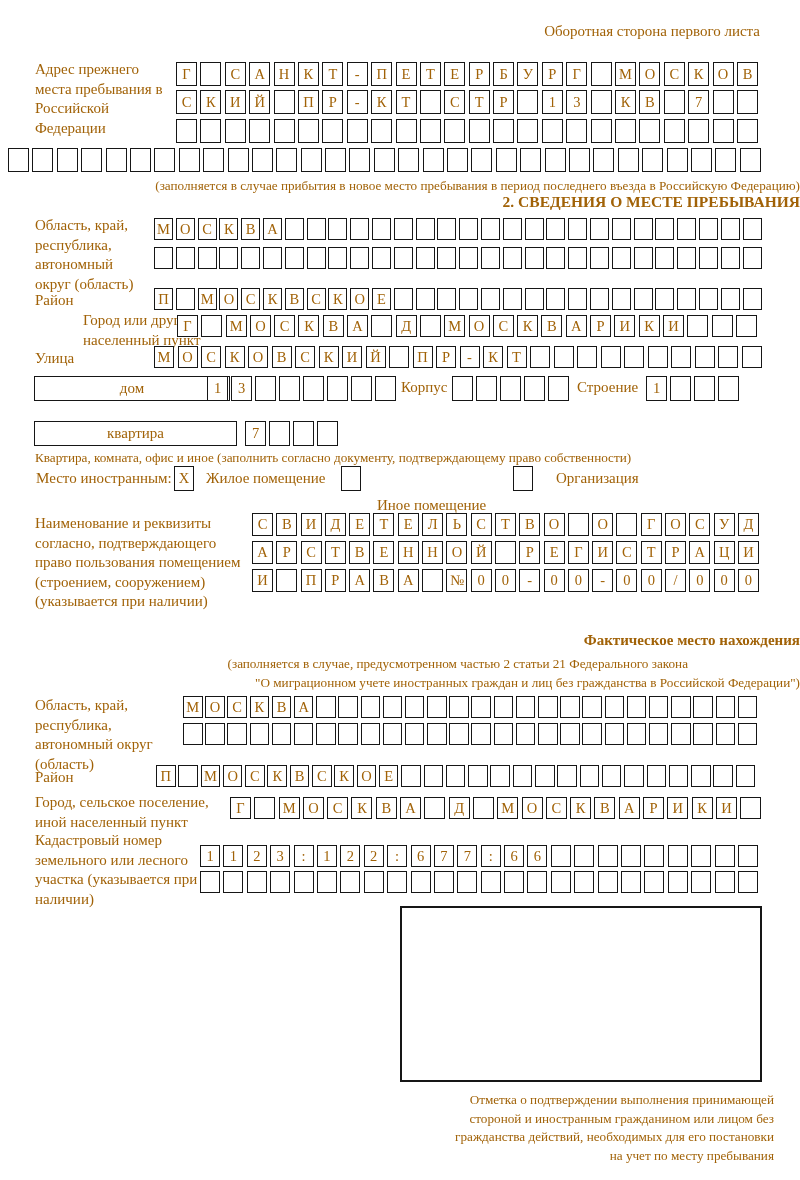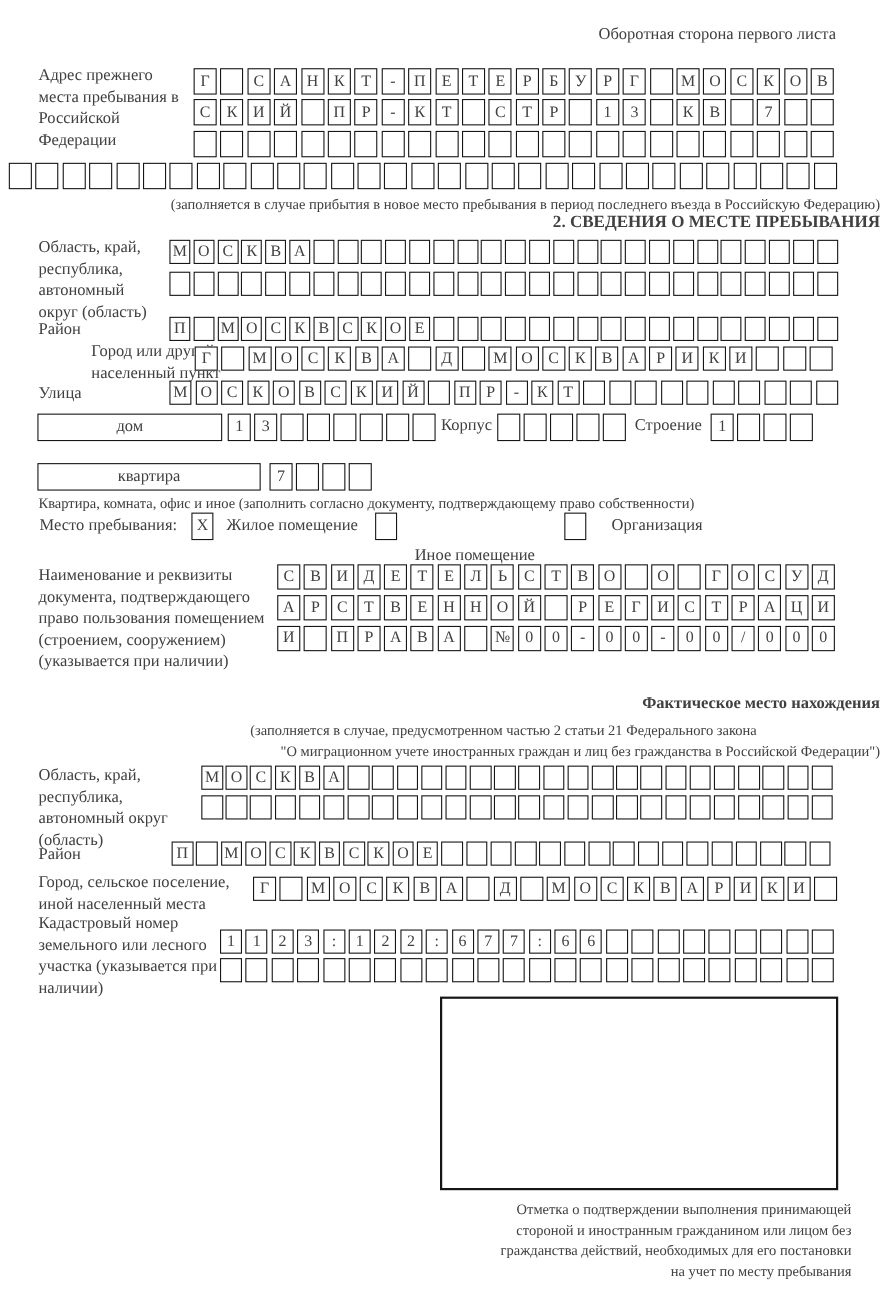--- a/index.html
+++ b/index.html
@@ -1,17 +1,17 @@
 <!DOCTYPE html>
 <html><head>
 <meta charset="utf-8">
 <style>
   html,body{margin:0;padding:0;background:#fff;}
   .page{position:relative;width:800px;height:1180px;background:#ffffff;
-        font-family:"Liberation Serif","DejaVu Serif",serif;color:#404040;overflow:hidden;}
+        font-family:"Liberation Serif","DejaVu Serif",serif;color:#a16207;overflow:hidden;}
   .abs{position:absolute;}
   .lbl{font-size:15px;line-height:1.3;}
   .cap{font-size:13.2px;line-height:1.35;}
   .ctr{text-align:right;}
   .bold{font-weight:bold;}
   .grid{position:absolute;display:flex;gap:var(--gp,3px);}
   .cell{width:var(--cw,21px);height:var(--ch,24px);box-sizing:border-box;
         border:1.8px solid #161616;background:#fff;display:flex;align-items:center;
         justify-content:center;font-size:14.5px;line-height:1;flex:none;}
   .bigbox{position:absolute;box-sizing:border-box;border:1.8px solid #161616;
@@ -288,21 +288,21 @@
       <span class="cell"></span>
       <span class="cell"></span>
       <span class="cell"></span>
       <span class="cell"></span>
       <span class="cell"></span>
       <span class="cell"></span>
       <span class="cell"></span>
       <span class="cell"></span>
     </div>
 
-  <div class="bigbox" style="left:34px;top:376px;width:168px;height:25px;">дом</div>
+  <div class="bigbox" style="left:34px;top:376px;width:196px;height:25px;">дом</div>
   <div class="grid" style="left:207px;top:376px;--cw:21px;--ch:25px;--gp:3px;">
       <span class="cell">1</span>
       <span class="cell">3</span>
       <span class="cell"></span>
       <span class="cell"></span>
       <span class="cell"></span>
       <span class="cell"></span>
       <span class="cell"></span>
       <span class="cell"></span>
     </div>
@@ -324,29 +324,29 @@
 
   <div class="bigbox" style="left:34px;top:421px;width:203px;height:25px;">квартира</div>
   <div class="grid" style="left:245px;top:421px;--cw:21px;--ch:25px;--gp:3px;">
       <span class="cell">7</span>
       <span class="cell"></span>
       <span class="cell"></span>
       <span class="cell"></span>
     </div>
   <div class="abs cap" style="left:35px;top:449px;width:760px;">Квартира, комната, офис и иное (заполнить согласно документу, подтверждающему право собственности)</div>
 
-  <div class="abs lbl" style="left:36px;top:469px;">Место пребывания:</div>
+  <div class="abs lbl" style="left:36px;top:469px;">Место иностранным:</div>
   <span class="cb" style="left:174px;top:466px;">X</span>
   <div class="abs lbl" style="left:206px;top:469px;">Жилое помещение</div>
   <span class="cb" style="left:341px;top:466px;"></span>
   <div class="abs lbl" style="left:377px;top:496px;">Иное помещение</div>
   <span class="cb" style="left:513px;top:466px;"></span>
   <div class="abs lbl" style="left:556px;top:469px;">Организация</div>
 
-  <div class="abs lbl" style="left:35px;top:514px;width:212px;">Наименование и реквизиты документа, подтверждающего право пользования помещением (строением, сооружением) (указывается при наличии)</div>
+  <div class="abs lbl" style="left:35px;top:514px;width:212px;">Наименование и реквизиты согласно, подтверждающего право пользования помещением (строением, сооружением) (указывается при наличии)</div>
   <div class="grid" style="left:252px;top:513px;--cw:21px;--ch:23px;--gp:3.3px;">
       <span class="cell">С</span>
       <span class="cell">В</span>
       <span class="cell">И</span>
       <span class="cell">Д</span>
       <span class="cell">Е</span>
       <span class="cell">Т</span>
       <span class="cell">Е</span>
       <span class="cell">Л</span>
       <span class="cell">Ь</span>
@@ -496,21 +496,21 @@
       <span class="cell"></span>
       <span class="cell"></span>
       <span class="cell"></span>
       <span class="cell"></span>
       <span class="cell"></span>
       <span class="cell"></span>
       <span class="cell"></span>
       <span class="cell"></span>
     </div>
 
-  <div class="abs lbl" style="left:35px;top:793px;width:196px;">Город, сельское поселение, иной населенный места</div>
+  <div class="abs lbl" style="left:35px;top:793px;width:196px;">Город, сельское поселение, иной населенный пункт</div>
   <div class="grid" style="left:230px;top:797px;--cw:21px;--ch:22px;--gp:3.3px;">
       <span class="cell">Г</span>
       <span class="cell"></span>
       <span class="cell">М</span>
       <span class="cell">О</span>
       <span class="cell">С</span>
       <span class="cell">К</span>
       <span class="cell">В</span>
       <span class="cell">А</span>
       <span class="cell"></span>

